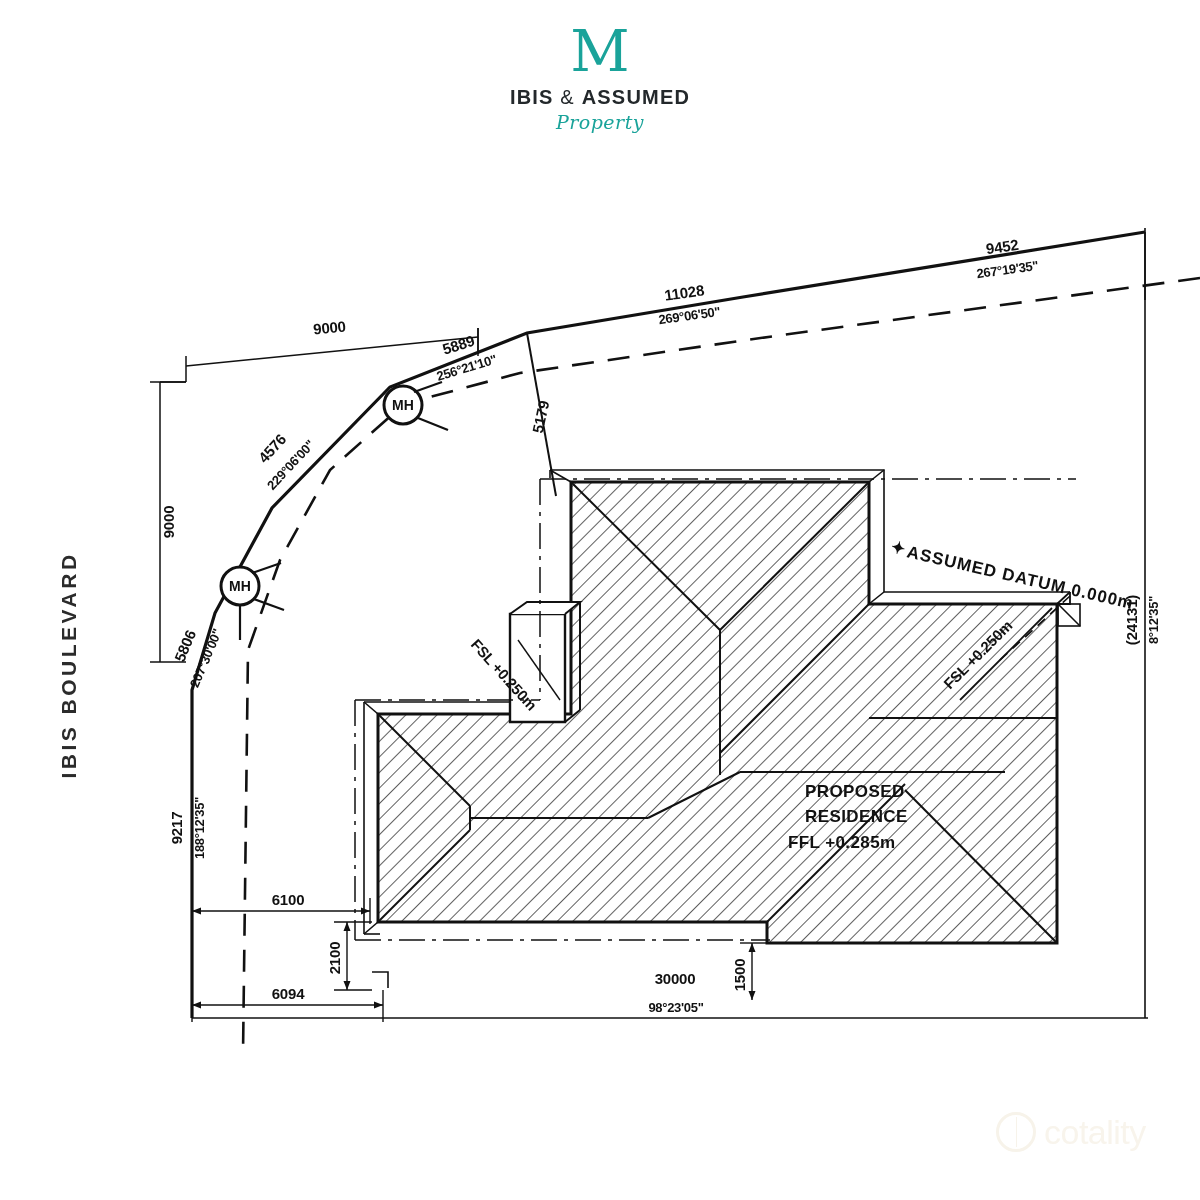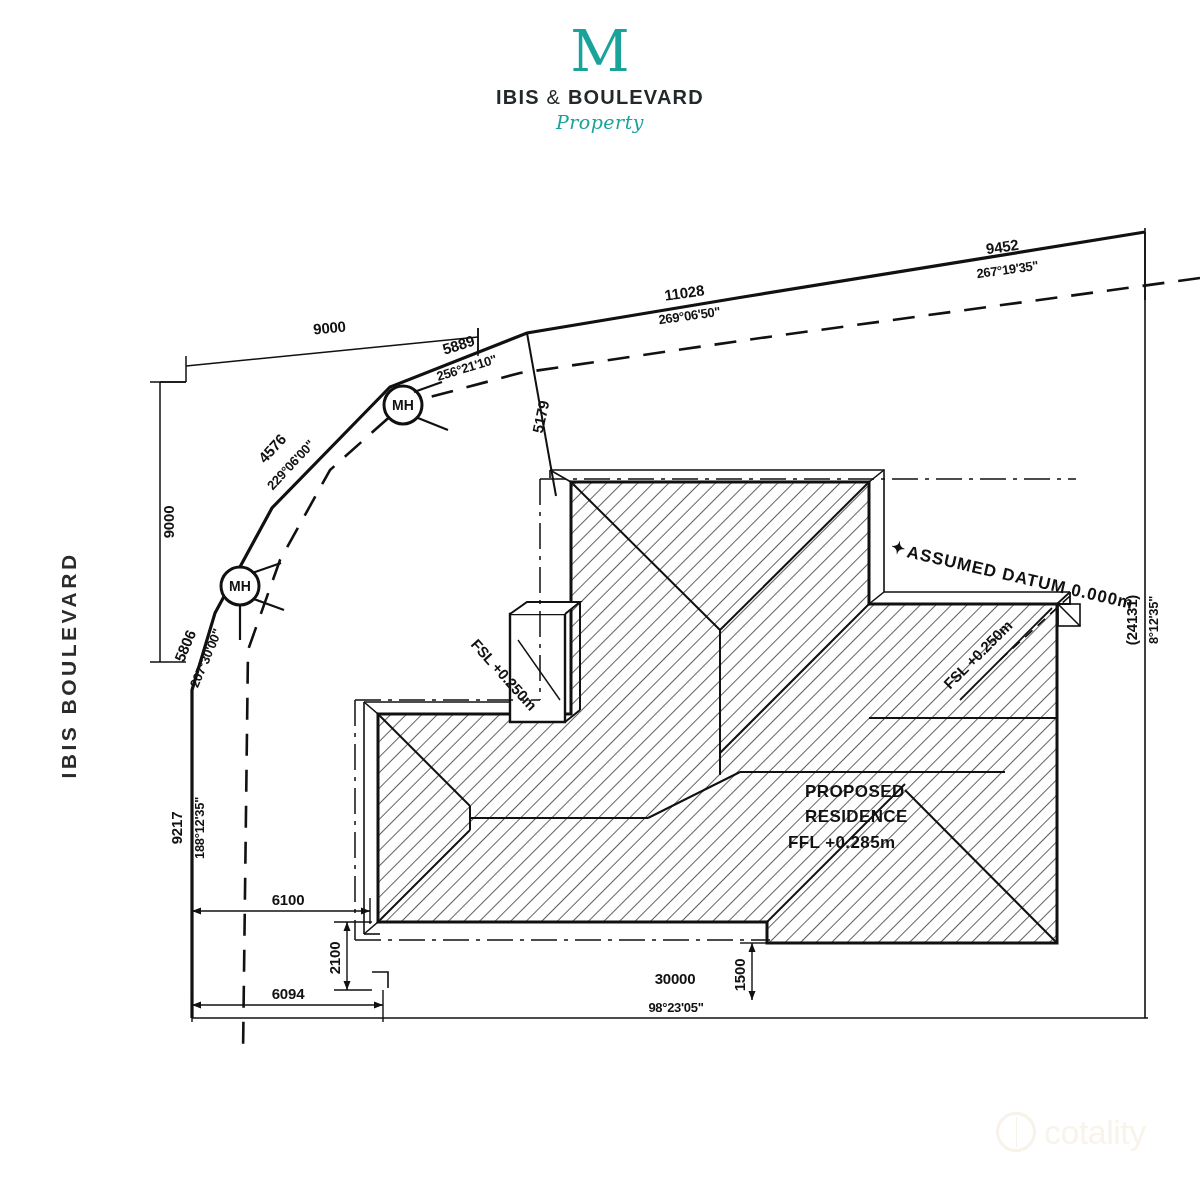--- a/index.html
+++ b/index.html
@@ -137,21 +137,21 @@
     font-size: 34px;
     color: #f8f4ec;
     letter-spacing: -0.5px;
   }
 </style>
 </head>
 <body>
 
 <div id="logo-block">
   <div id="logo-mark">M</div>
-  <div id="logo-wordmark"><span>IBIS</span><span class="amp"> &amp; </span><span>BOULEVARD</span></div>
+  <div id="logo-wordmark"><span>IBIS</span><span class="amp"> &amp; </span><span>ASSUMED</span></div>
   <div id="logo-sub">Property</div>
 </div>
 
 <div id="plan-canvas">
 <svg id="plan-svg" width="1200" height="1200" viewBox="0 0 1200 1200" xmlns="http://www.w3.org/2000/svg">
   <defs>
     <pattern id="hatch" width="11" height="11" patternUnits="userSpaceOnUse" patternTransform="rotate(45)">
       <rect width="11" height="11" fill="#ffffff"></rect>
       <line x1="0" y1="0" x2="0" y2="11" stroke="#2a2a2a" stroke-width="1.5"></line>
     </pattern>

